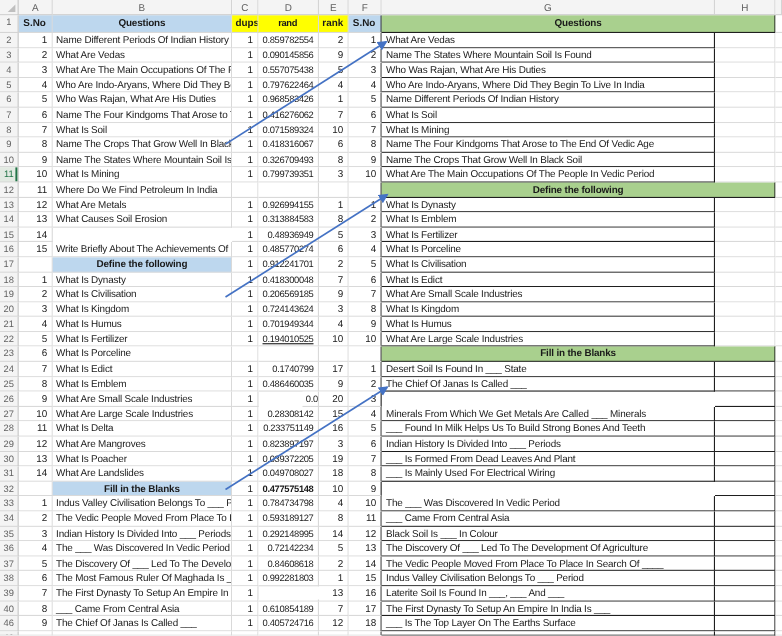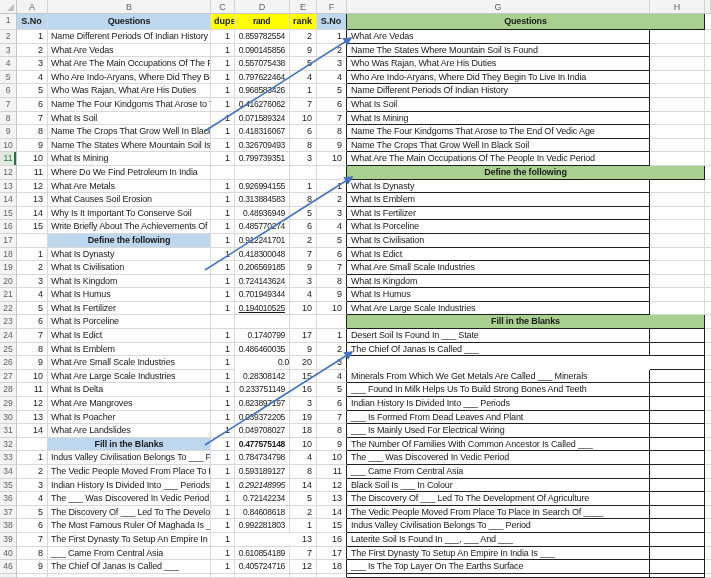--- a/index.html
+++ b/index.html
@@ -184,21 +184,20 @@
     <div class="c txt" style="grid-area: 15 / 3;">What Causes Soil Erosion</div>
     <div class="c num" style="grid-area: 15 / 4;">1</div>
     <div class="c num dnum" style="grid-area: 15 / 5;">0.313884583</div>
     <div class="c num" style="grid-area: 15 / 6;">8</div>
     <div class="c num rdark" style="grid-area: 15 / 7;">2</div>
     <div class="c txt gb" style="grid-area: 15 / 8;">What Is Emblem</div>
     <div class="c" style="grid-area: 15 / 9;"></div>
     <div class="c edge" style="grid-area: 15 / 10;"></div>
     <div class="hd rowhd" style="grid-area: 16 / 1;">15</div>
     <div class="c num" style="grid-area: 16 / 2;">14</div>
-    <div class="c txt" style="grid-area: 16 / 3;">Why Is It Important To Conserve Soil</div>
     <div class="c num" style="grid-area: 16 / 4;">1</div>
     <div class="c num dnum" style="grid-area: 16 / 5;">0.48936949</div>
     <div class="c num" style="grid-area: 16 / 6;">5</div>
     <div class="c num rdark" style="grid-area: 16 / 7;">3</div>
     <div class="c txt gb" style="grid-area: 16 / 8;">What Is Fertilizer</div>
     <div class="c" style="grid-area: 16 / 9;"></div>
     <div class="c edge" style="grid-area: 16 / 10;"></div>
     <div class="hd rowhd" style="grid-area: 17 / 1;">16</div>
     <div class="c num" style="grid-area: 17 / 2;">15</div>
     <div class="c txt" style="grid-area: 17 / 3;">Write Briefly About The Achievements Of Cha</div>
@@ -358,21 +357,20 @@
     <div class="c txt gb" style="grid-area: 32 / 8;">___ Is Mainly Used For Electrical Wiring</div>
     <div class="c hb" style="grid-area: 32 / 9;"></div>
     <div class="c edge" style="grid-area: 32 / 10;"></div>
     <div class="hd rowhd" style="grid-area: 33 / 1;">32</div>
     <div class="c num" style="grid-area: 33 / 2;"></div>
     <div class="c txt bhdr" style="grid-area: 33 / 3;">Fill in the Blanks</div>
     <div class="c num" style="grid-area: 33 / 4;">1</div>
     <div class="c num dnum" style="grid-area: 33 / 5; font-weight: bold;">0.477575148</div>
     <div class="c num" style="grid-area: 33 / 6;">10</div>
     <div class="c num rdark" style="grid-area: 33 / 7;">9</div>
-    <div class="c txt gb" style="grid-area: 33 / 8;">The Number Of Families With Common Ancestor Is Called ___</div>
     <div class="c hb" style="grid-area: 33 / 9;"></div>
     <div class="c edge" style="grid-area: 33 / 10;"></div>
     <div class="hd rowhd" style="grid-area: 34 / 1;">33</div>
     <div class="c num" style="grid-area: 34 / 2;">1</div>
     <div class="c txt" style="grid-area: 34 / 3;">Indus Valley Civilisation Belongs To ___ Period</div>
     <div class="c num" style="grid-area: 34 / 4;">1</div>
     <div class="c num dnum" style="grid-area: 34 / 5;">0.784734798</div>
     <div class="c num" style="grid-area: 34 / 6;">4</div>
     <div class="c num rdark" style="grid-area: 34 / 7;">10</div>
     <div class="c txt gb" style="grid-area: 34 / 8;">The ___ Was Discovered In Vedic Period</div>
@@ -385,21 +383,21 @@
     <div class="c num dnum" style="grid-area: 35 / 5;">0.593189127</div>
     <div class="c num" style="grid-area: 35 / 6;">8</div>
     <div class="c num rdark" style="grid-area: 35 / 7;">11</div>
     <div class="c txt gb" style="grid-area: 35 / 8;">___ Came From Central Asia</div>
     <div class="c hb" style="grid-area: 35 / 9;"></div>
     <div class="c edge" style="grid-area: 35 / 10;"></div>
     <div class="hd rowhd" style="grid-area: 36 / 1;">35</div>
     <div class="c num" style="grid-area: 36 / 2;">3</div>
     <div class="c txt" style="grid-area: 36 / 3;">Indian History Is Divided Into ___ Periods</div>
     <div class="c num" style="grid-area: 36 / 4;">1</div>
-    <div class="c num dnum" style="grid-area: 36 / 5; font-style: italic;">0.292148995</div>
+    <div class="c num dnum" style="grid-area: 36 / 5;">0.292148995</div>
     <div class="c num" style="grid-area: 36 / 6;">14</div>
     <div class="c num rdark" style="grid-area: 36 / 7;">12</div>
     <div class="c txt gb" style="grid-area: 36 / 8;">Black Soil Is ___ In Colour</div>
     <div class="c hb" style="grid-area: 36 / 9;"></div>
     <div class="c edge" style="grid-area: 36 / 10;"></div>
     <div class="hd rowhd" style="grid-area: 37 / 1;">36</div>
     <div class="c num" style="grid-area: 37 / 2;">4</div>
     <div class="c txt" style="grid-area: 37 / 3;">The ___ Was Discovered In Vedic Period</div>
     <div class="c num" style="grid-area: 37 / 4;">1</div>
     <div class="c num dnum" style="grid-area: 37 / 5;">0.72142234</div>

